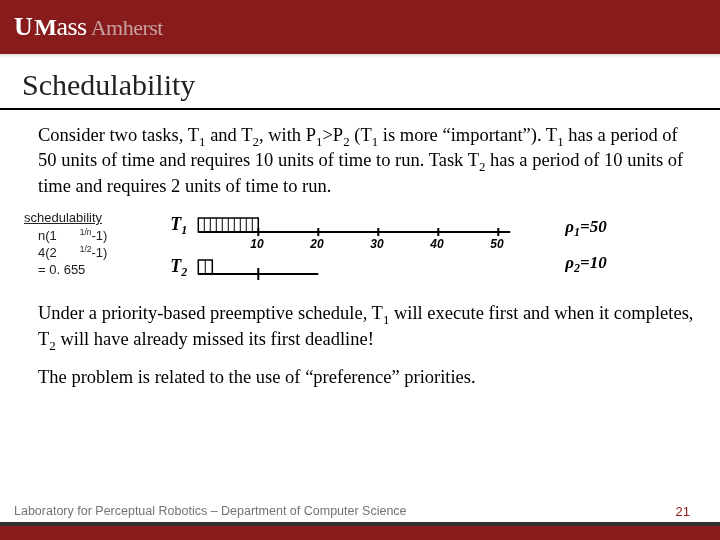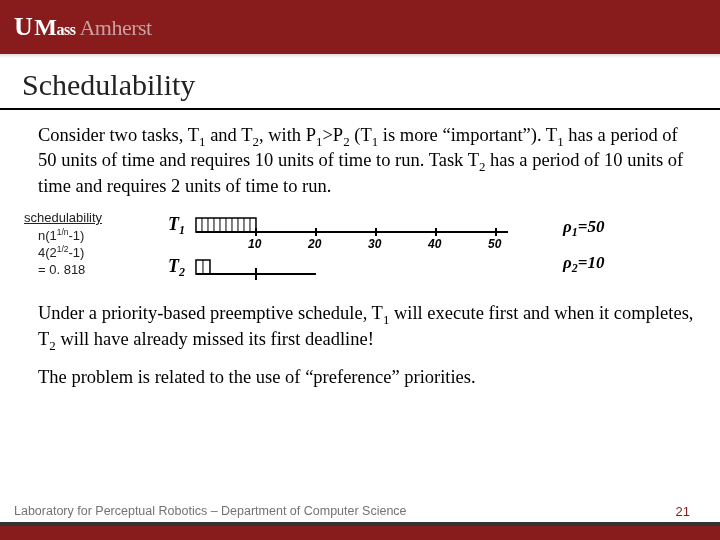--- a/index.html
+++ b/index.html
@@ -29,22 +29,22 @@
   .logo-u {
     font-weight: bold;
     font-size: 26px;
     margin-right: 2px;
   }
   .logo-m {
     font-weight: bold;
     font-size: 24px;
   }
   .logo-ass {
-    font-size: 16px;
-    font-weight: 700;
+    font-size: 26px;
+    font-weight: 400;
   }
   .logo-amherst {
     color: #c8a0a0;
     font-size: 22px;
     font-weight: 400;
     margin-left: 4px;
   }
   .topdivider {
     height: 4px;
     background: linear-gradient(to bottom, #ddd 0%, #fff 100%);
@@ -60,21 +60,21 @@
     margin: 0 0 14px 0;
   }
   .para {
     font-size: 18.5px;
     line-height: 1.25;
     color: #000;
     padding: 0 20px 0 38px;
     margin-bottom: 12px;
   }
   sub { font-size: 0.7em; vertical-align: sub; }
-  sup { font-size: 0.65em; vertical-align: super; }
+  sup { font-size: 0.65em; vertical-align: super; margin-left: 23px; }
   .midrow {
     display: flex;
     align-items: flex-start;
     padding-left: 24px;
     margin-bottom: 16px;
     gap: 14px;
   }
   .sched-box {
     font-family: Arial, Helvetica, sans-serif;
     font-size: 13px;
@@ -141,21 +141,21 @@
 
 <div class="para">
   <span>Consider two tasks, T</span><sub>1</sub><span> and T</span><sub>2</sub><span>, with P</span><sub>1</sub><span>&gt;P</span><sub>2</sub><span> (T</span><sub>1</sub><span> is more “important”). T</span><sub>1</sub><span> has a period of 50 units of time and requires 10 units of time to run. Task T</span><sub>2</sub><span> has a period of 10 units of time and requires 2 units of time to run.</span>
 </div>
 
 <div class="midrow">
   <div class="sched-box">
     <div class="u">schedulability</div>
     <div class="ind"><span>n(1</span><sup>1/n</sup><span>-1)</span></div>
     <div class="ind"><span>4(2</span><sup>1/2</sup><span>-1)</span></div>
-    <div class="ind">= 0. 818</div>
+    <div class="ind">= 0. 655</div>
   </div>
 
   <svg class="diagram" width="500" height="76" viewBox="0 0 500 76">
 
     <text x="0" y="20" font-family="Georgia" font-size="18" font-style="italic" font-weight="bold"><tspan>T</tspan><tspan font-size="12" dy="4">1</tspan></text>
 
     <g>
       <rect x="28" y="8" width="60" height="14" fill="#fff" stroke="#000" stroke-width="1.5"></rect>
       <line x1="34" y1="8" x2="34" y2="22" stroke="#000"></line>
         <line x1="40" y1="8" x2="40" y2="22" stroke="#000"></line>

